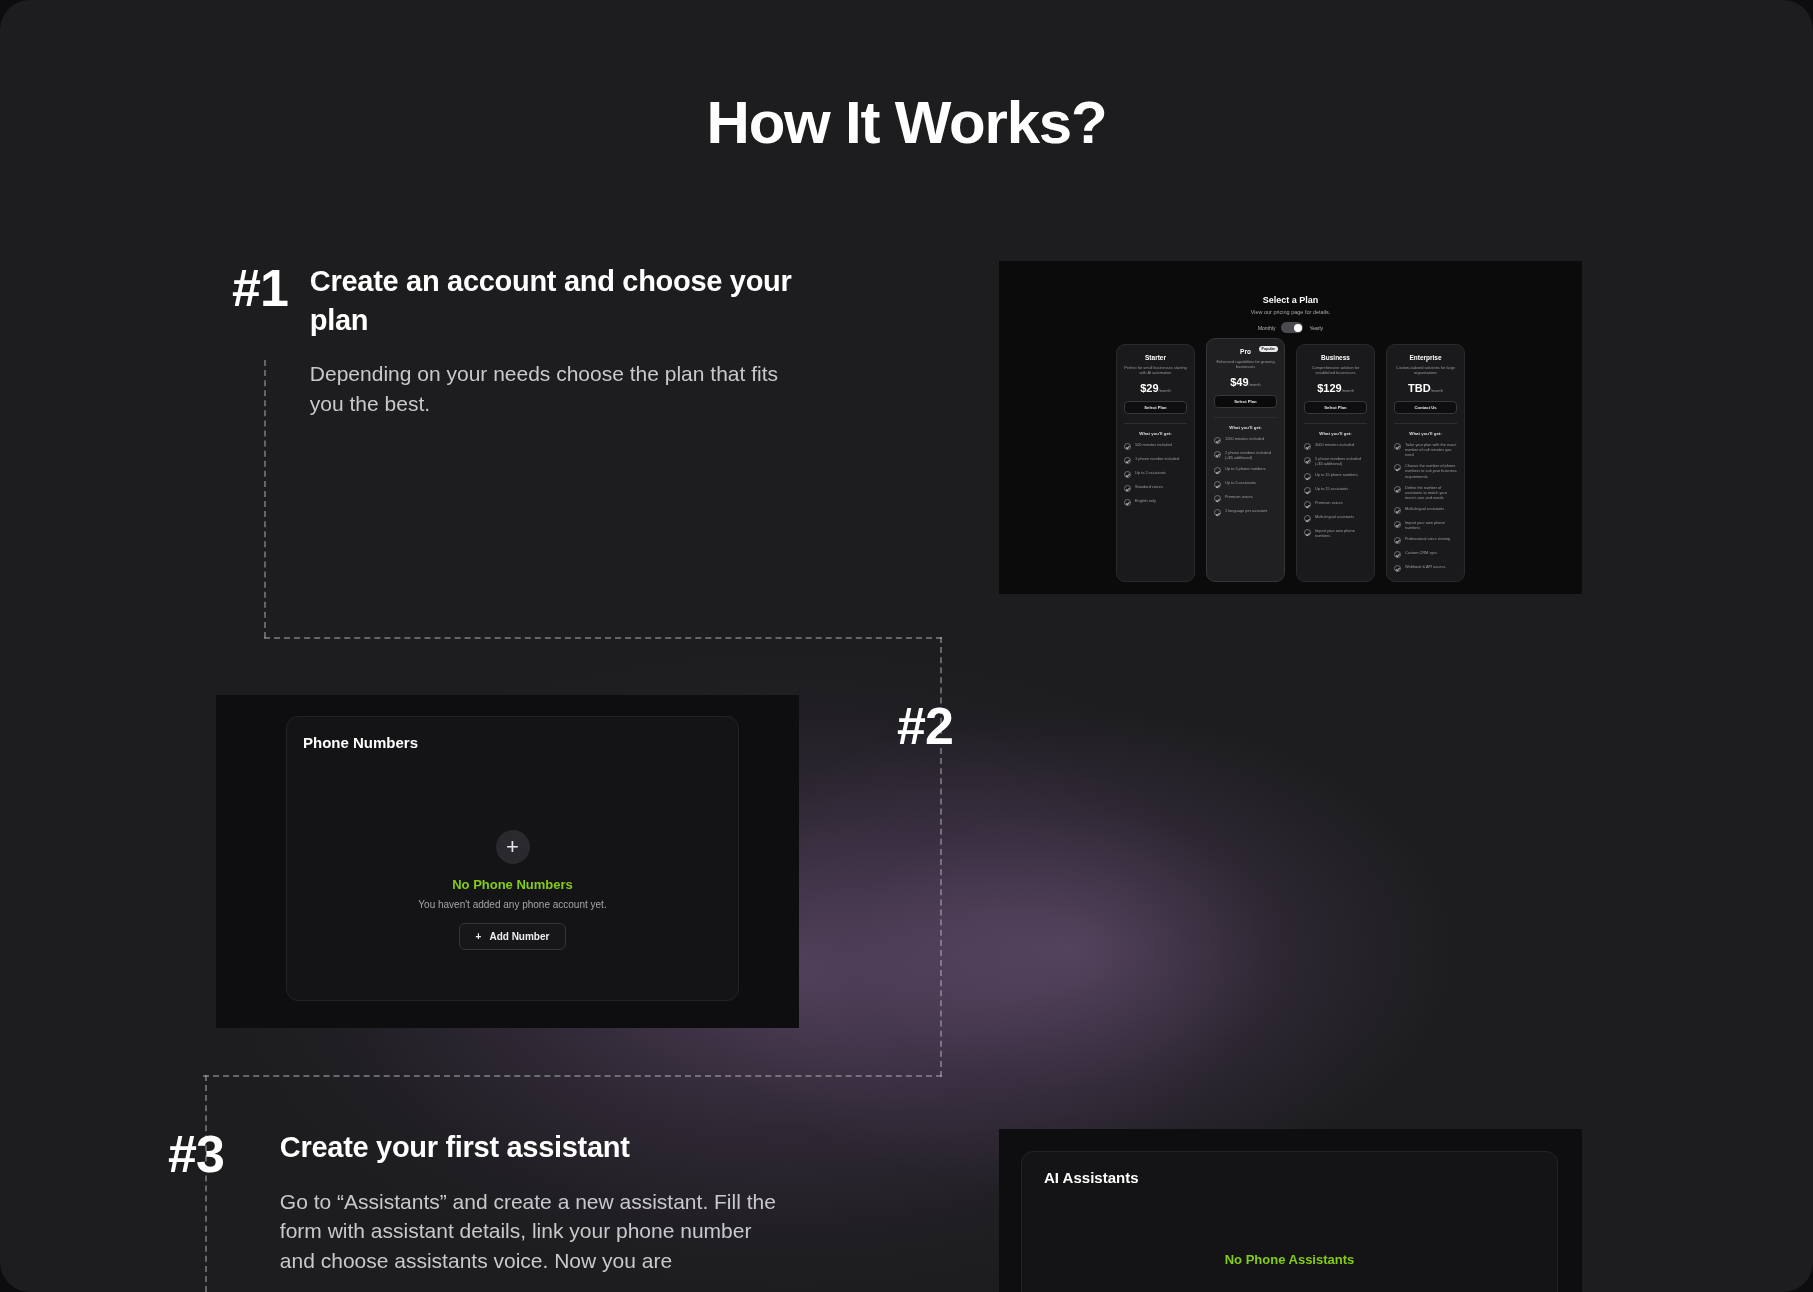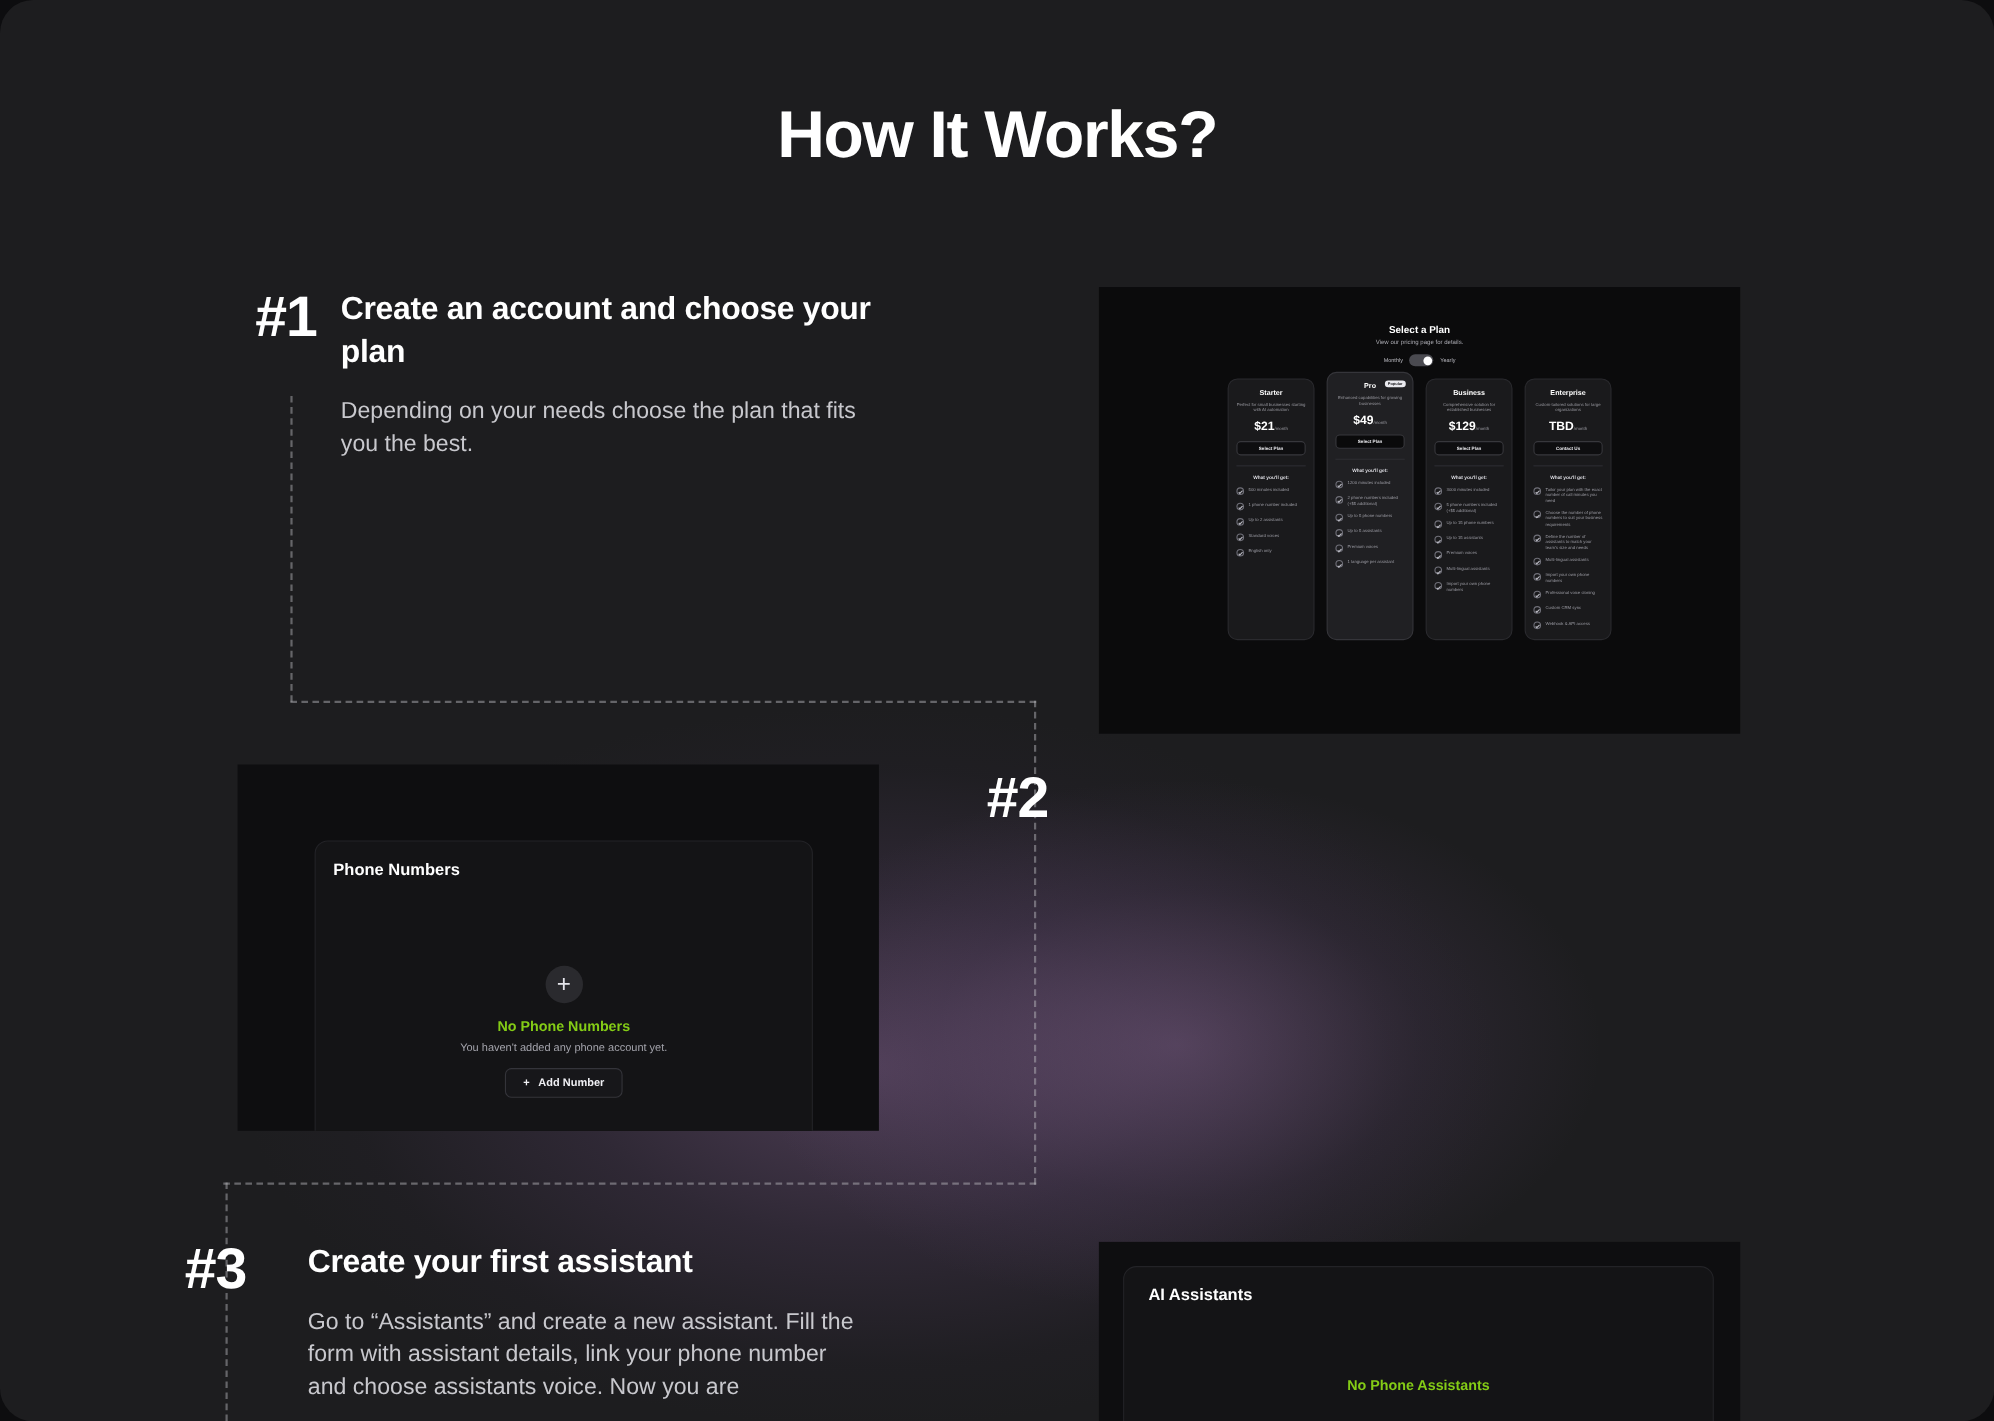--- a/index.html
+++ b/index.html
@@ -167,37 +167,37 @@
   <div class="dash dash-v" style="left:205px; top:1075px; height:217px;"></div>
 
   <div class="step" style="left:232px; top:262px; width:560px;">
     <div class="step-num">#1</div>
     <div class="step-body">
       <div class="step-head" style="max-width:552px;">Create an account and choose your plan</div>
       <div class="step-para" style="max-width:500px;">Depending on your needs choose the plan that fits you the best.</div>
     </div>
   </div>
 
-  <div class="shot shot-pricing" style="left:999px; top:261px; width:583px; height:406px;">
+  <div class="shot shot-pricing" style="left:999px; top:261px; width:583px; height:333px;">
     <div style="padding-top:34px;">
       <div class="pm-title" style="font-size:9px;">Select a Plan</div>
       <div class="pm-sub" style="font-size:5.5px; margin-top:4px;">View our pricing page for details.</div>
       <div class="pm-toggle-row" style="margin-top:7px;">
         <span class="pm-toggle-lbl" style="font-size:5px;">Monthly</span>
         <span class="pm-switch"></span>
         <span class="pm-toggle-lbl" style="font-size:5px;">Yearly</span>
       </div>
 
       <div class="pm-cards" style="margin-top:11px;">
 
         <div class="pm-card">
           <div class="pm-name" style="font-size:6.5px;">Starter</div>
           <div class="pm-desc" style="font-size:3.9px;">Perfect for small businesses starting with AI automation</div>
           <div class="pm-price" style="font-size:11px;">
-            <span>$21</span><span class="per" style="font-size:4px;">/month</span>
+            <span>$29</span><span class="per" style="font-size:4px;">/month</span>
           </div>
           <div class="pm-btn" style="font-size:4.2px;">Select Plan</div>
           <div class="pm-hr"></div>
           <div class="pm-feat-title" style="font-size:4.4px;">What you'll get:</div>
           <div class="pm-feat">
               <span class="pm-check"></span>
               <span class="pm-feat-txt" style="font-size:3.9px;">500 minutes included</span>
             </div>
           <div class="pm-feat">
               <span class="pm-check"></span>
@@ -333,21 +333,21 @@
               <span class="pm-check"></span>
               <span class="pm-feat-txt" style="font-size:3.9px;">Webhook &amp; API access</span>
             </div>
         </div>
 
       </div>
     </div>
   </div>
 
   <div class="shot" style="left:216px; top:695px; width:583px; height:333px; background:#0e0e10;">
-    <div class="dash-mock" style="left:70px; top:21px; width:453px; height:285px;margin-top:48px;">
+    <div class="dash-mock" style="left:70px; top:21px; width:453px; height:285px;">
       <div class="dm-title" style="position:absolute; left:16px; top:17px; font-size:15px;">Phone Numbers</div>
       <div class="dm-center" style="top:113px;">
         <div class="dm-plus">+</div>
         <div class="dm-empty-title" style="font-size:13px; margin-top:13px;">No Phone Numbers</div>
         <div class="dm-empty-sub" style="font-size:10px; margin-top:7px;">You haven't added any phone account yet.</div>
         <div style="margin-top:13px;">
           <span class="dm-btn" style="font-size:10px; padding:7px 16px;">
             <span>+</span>
             <span>Add Number</span>
           </span>

